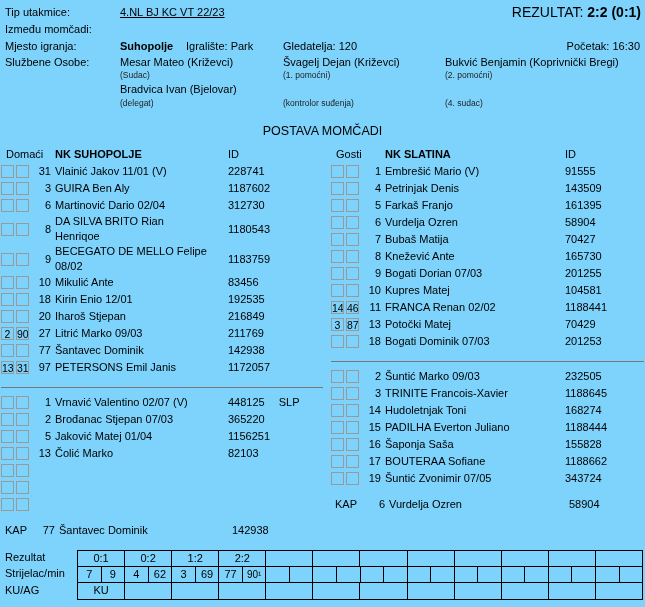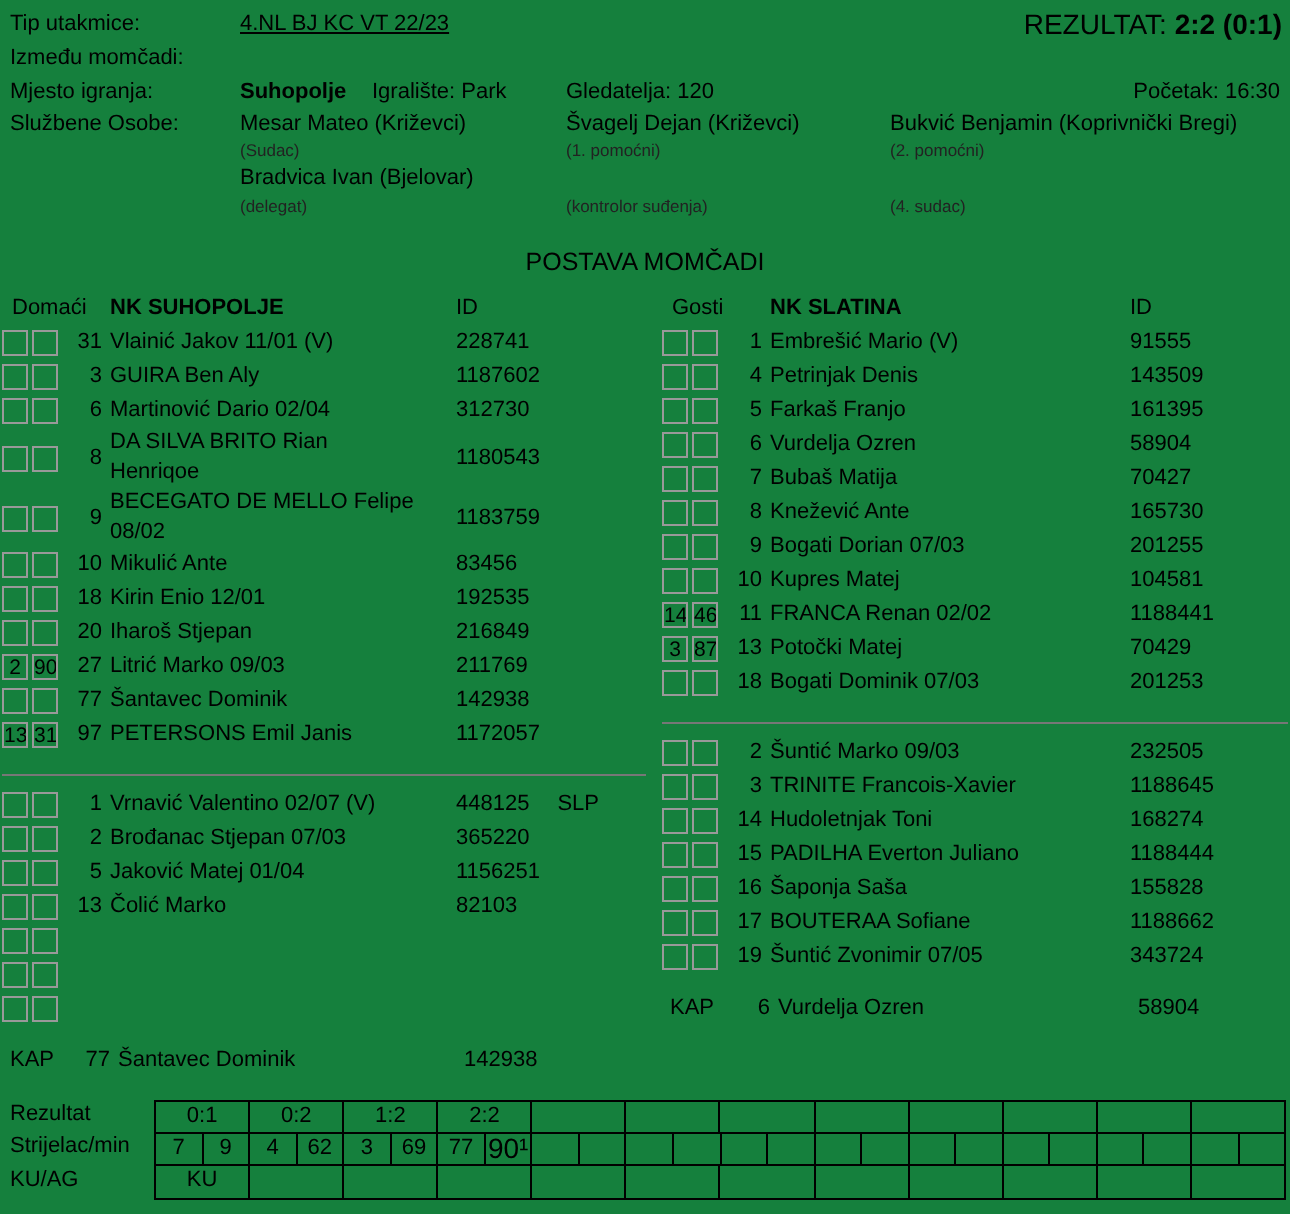--- a/index.html
+++ b/index.html
@@ -1,18 +1,18 @@
 <!DOCTYPE html>
 <html><head>
 <meta charset="utf-8">
 <style>
   html,body{margin:0;padding:0;background:#fff;}
   *{box-sizing:border-box;}
   body{font-family:"Liberation Sans","DejaVu Sans",sans-serif;font-size:11px;color:#000;}
-  #page{position:relative;width:645px;height:607px;background:#15803d;overflow:hidden;}
+  #page{position:relative;width:645px;height:607px;background:#7dd3fc;overflow:hidden;}
   .abs{position:absolute;white-space:nowrap;}
   .b{font-weight:bold;}
   .role{font-size:8.5px;color:#222;}
   .rez{font-size:14px;}
   #title{position:absolute;left:0;top:124px;width:645px;text-align:center;font-size:12.5px;}
 
   
   .col{position:absolute;top:146px;}
   #home-col{left:1px;width:322px;}
   #away-col{left:331px;width:313px;}
@@ -33,21 +33,21 @@
   .kap-label{width:30px;padding-left:4px;flex:none;}
   .kap-row .num{width:24px;}
 
   
   .tbl-label{position:absolute;left:5px;white-space:nowrap;}
   #score-table{position:absolute;left:77px;top:550px;width:566px;border:1px solid #000;}
   .srow{display:flex;height:16px;}
   .srow.hasb{border-bottom:1px solid #000;}
   .scell{flex:1;border-right:1px solid #000;text-align:center;line-height:15px;overflow:hidden;}
   .scell:last-child{border-right:none;}
-  .scell.sup{font-size:14px;}
+  .scell.sup{font-size:10px;}
 </style>
 </head>
 <body>
 
 <div id="page">
 
   <span class="abs" style="left:5px;top:6px;">Tip utakmice:</span>
   <span class="abs" style="left:120px;top:6px;text-decoration:underline;">4.NL BJ KC VT 22/23</span>
   <span class="abs rez" style="right:4px;top:4px;"><span>REZULTAT:</span>&nbsp;<span class="b">2:2 (0:1)</span></span>
 

